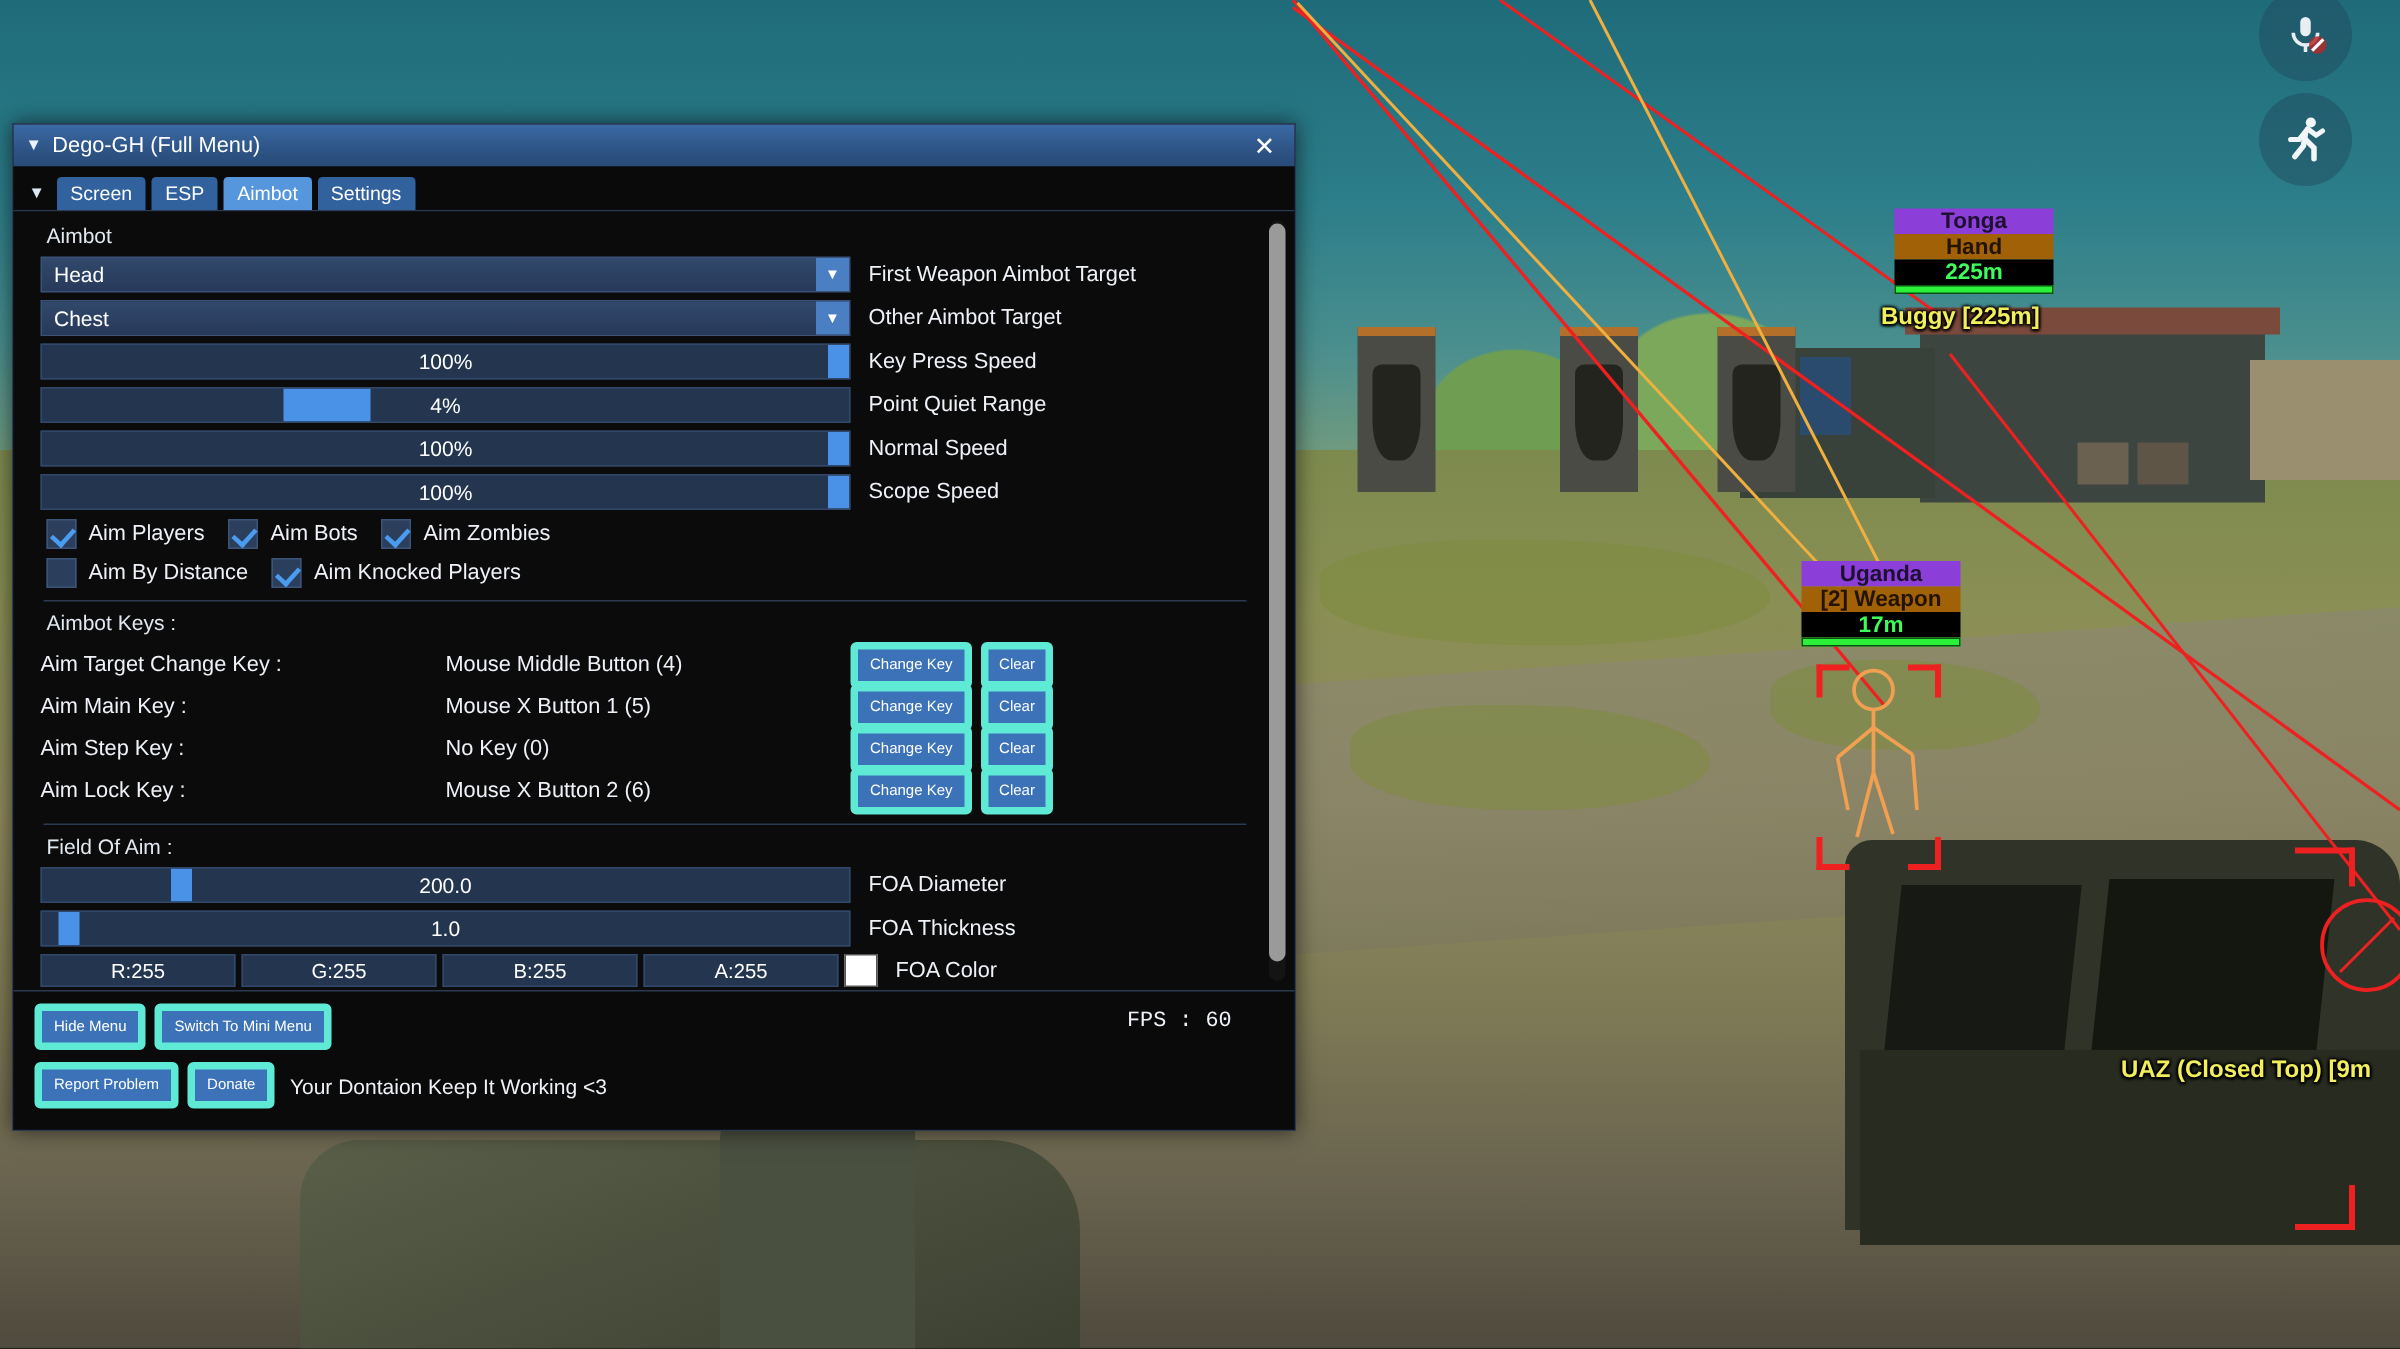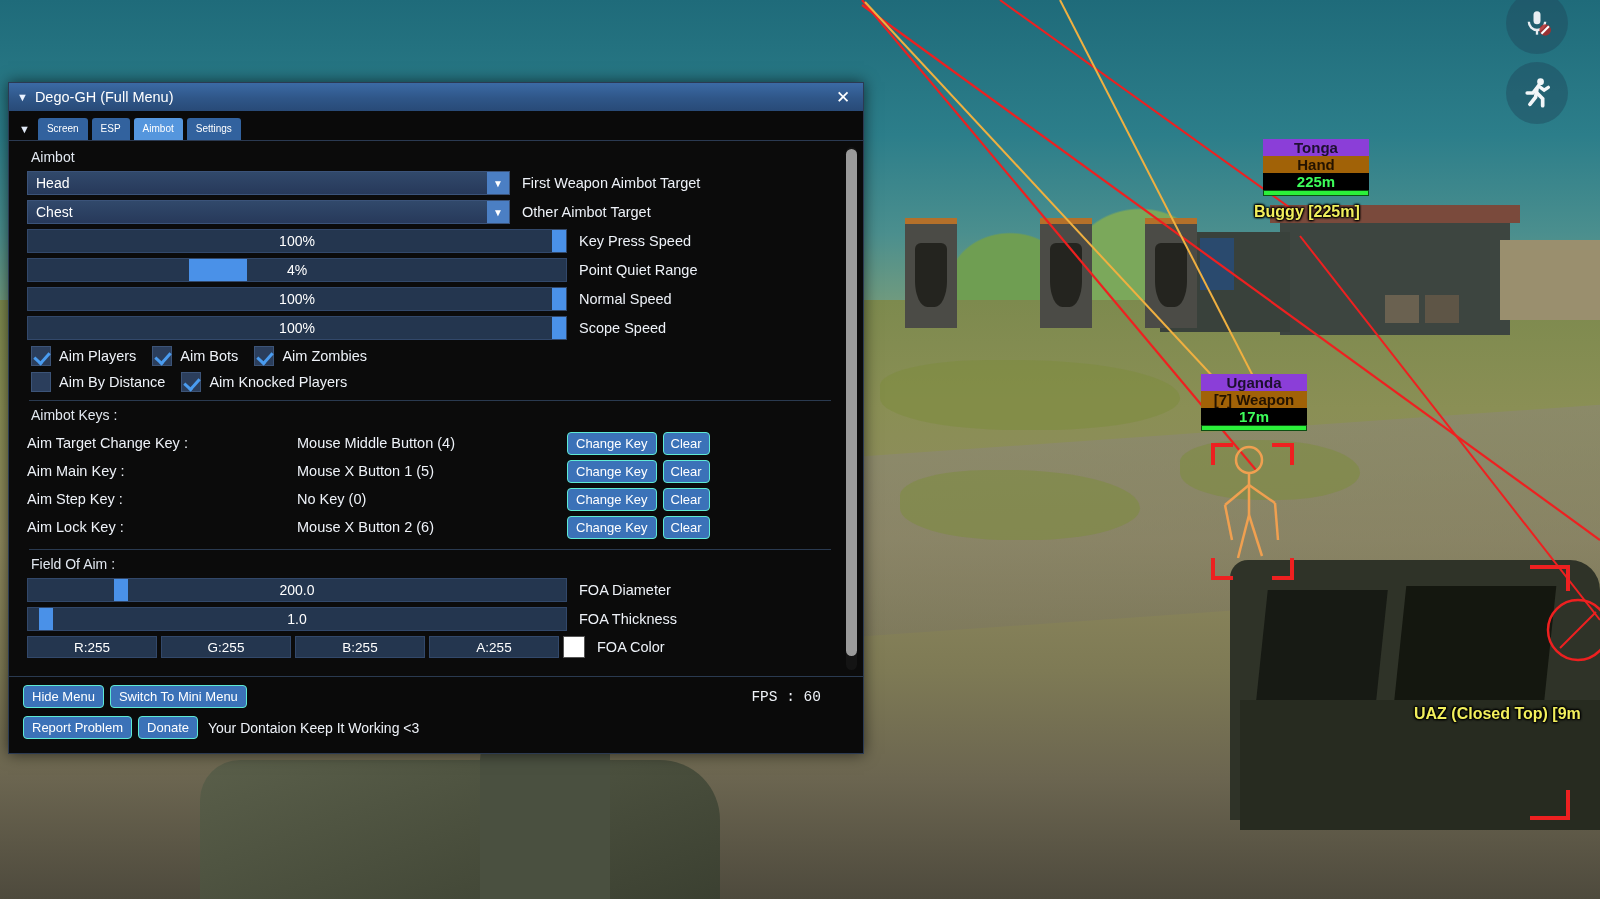--- a/index.html
+++ b/index.html
@@ -100,39 +100,39 @@
     width: 24px; height: 22px; display: flex; align-items: center; justify-content: center;
     font-size: 17px; color: #fff; cursor: pointer;
   }
 
   .tabstrip {
     height: 30px; display: flex; align-items: flex-end; padding-left: 10px; gap: 4px;
     background: #0a0a0a; flex: 0 0 30px; border-bottom: 1px solid #2b3a52;
   }
   .tabstrip .tri2 { color: #dfe8f5; font-size: 11px; margin: 0 4px 5px 0; }
   .tab {
-    padding: 3px 9px 4px; font-size: 10px; color: #ffffff;
+    padding: 3px 9px 4px; font-size: 13px; color: #ffffff;
     background: #32629e; border-radius: 3px 3px 0 0; cursor: pointer;
     line-height: 15px;
   }
   .tab.active { background: #5596dd; }
 
   .content {
     flex: 1; position: relative; overflow: hidden;
     background: #0b0b0b; padding: 6px 0 0 0;
   }
   .scroll-area { position: absolute; left: 0; right: 0; top: 0; bottom: 0; padding: 4px 30px 4px 18px; }
 
   .sec-label { font-size: 14px; color: #e2e8f0; margin: 4px 0 6px 4px; }
 
   .row { display: flex; align-items: center; margin-bottom: 5px; }
 
   
   .combo {
-    width: 483px; height: 24px; background: linear-gradient(180deg,#31496b,#27395a);
+    width: 540px; height: 24px; background: linear-gradient(180deg,#31496b,#27395a);
     border: 1px solid #3c5madness; border: 1px solid #3d5float;
     border: 1px solid #3b5379;
     display: flex; align-items: center; position: relative; cursor: pointer; text-align: center;
   }
   .combo span.val { font-size: 14px; color: #fff; padding-left: 8px; }
   .combo .arrow {
     position: absolute; right: 0; top: 0; width: 22px; height: 100%;
     background: #4b7fc4; display: flex; align-items: center; justify-content: center;
     color: #fff; font-size: 10px;
   }
@@ -163,22 +163,22 @@
   }
   .cblabel { font-size: 14.5px; color: #eef2f8; margin: 0 16px 0 8px; }
 
   hr.sep { border: 0; border-top: 1px solid #2a3a50; margin: 8px 2px 6px 2px; }
 
   
   .keyrow { display: flex; align-items: center; height: 28px; }
   .keyname { width: 270px; font-size: 14.5px; color: #eef2f8; }
   .keyval { width: 270px; font-size: 14.5px; color: #eef2f8; }
   .btn {
-    background: #3b72b8; color: #fff; font-size: 13px;
-    padding: 3px 8px; border-radius: 4px; cursor: pointer; border: 1px solid #5eead4;
+    background: #3b72b8; color: #fff; font-size: 10px;
+    padding: 3px 8px; border-radius: 4px; cursor: pointer; border: 5px solid #5eead4;
     line-height: 15px;
   }
   .btn.small { padding: 3px 7px; text-align: center; }
   .btn + .btn { margin-left: 6px; }
 
   
   .colorrow { display: flex; align-items: center; margin-top: 5px; }
   .chan {
     width: 130px; height: 22px; background: #24364f; border: 1px solid #32486a;
     display: flex; align-items: center; justify-content: center;
@@ -259,21 +259,21 @@
   <div class="esp-box" style="left:1263px; top:139px;">
     <div class="esp-name">Tonga</div>
     <div class="esp-weapon">Hand</div>
     <div class="esp-dist">225m</div>
     <div class="esp-hp"></div>
   </div>
   <div class="esp-label" style="left:1254px; top:203px;">Buggy [225m]</div>
 
   <div class="esp-box" style="left:1201px; top:374px; width:106px;">
     <div class="esp-name">Uganda</div>
-    <div class="esp-weapon">[7] Weapon</div>
+    <div class="esp-weapon">[2] Weapon</div>
     <div class="esp-dist">17m</div>
     <div class="esp-hp"></div>
   </div>
 
   <svg class="tracers" viewBox="0 0 1600 899">
     <circle cx="1249" cy="460" r="13" stroke="#f0a050" stroke-width="2.5" fill="none"></circle>
     <line x1="1249" y1="473" x2="1249" y2="515" stroke="#f0a050" stroke-width="2.5"></line>
     <line x1="1249" y1="485" x2="1225" y2="505" stroke="#f0a050" stroke-width="2.5"></line>
     <line x1="1249" y1="485" x2="1275" y2="503" stroke="#f0a050" stroke-width="2.5"></line>
     <line x1="1225" y1="505" x2="1232" y2="540" stroke="#f0a050" stroke-width="2.5"></line>

